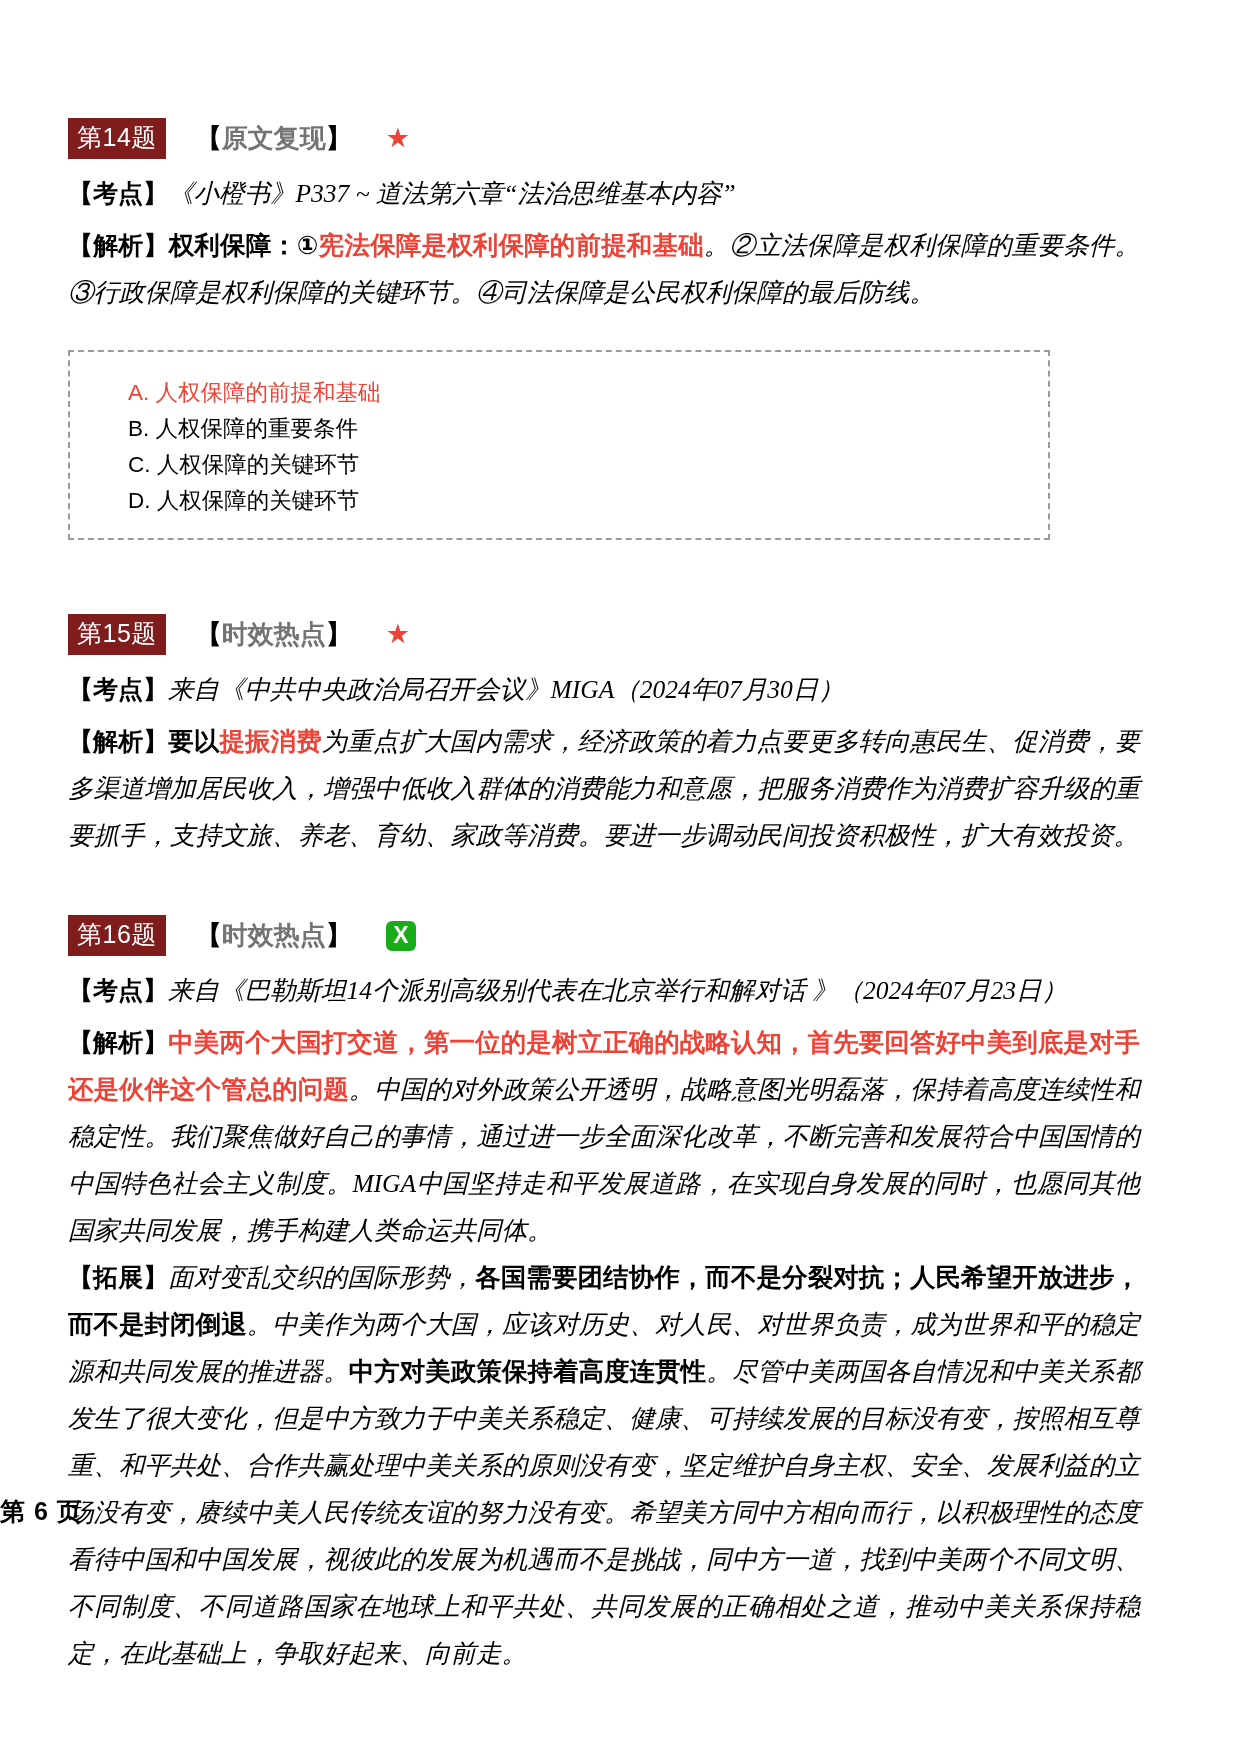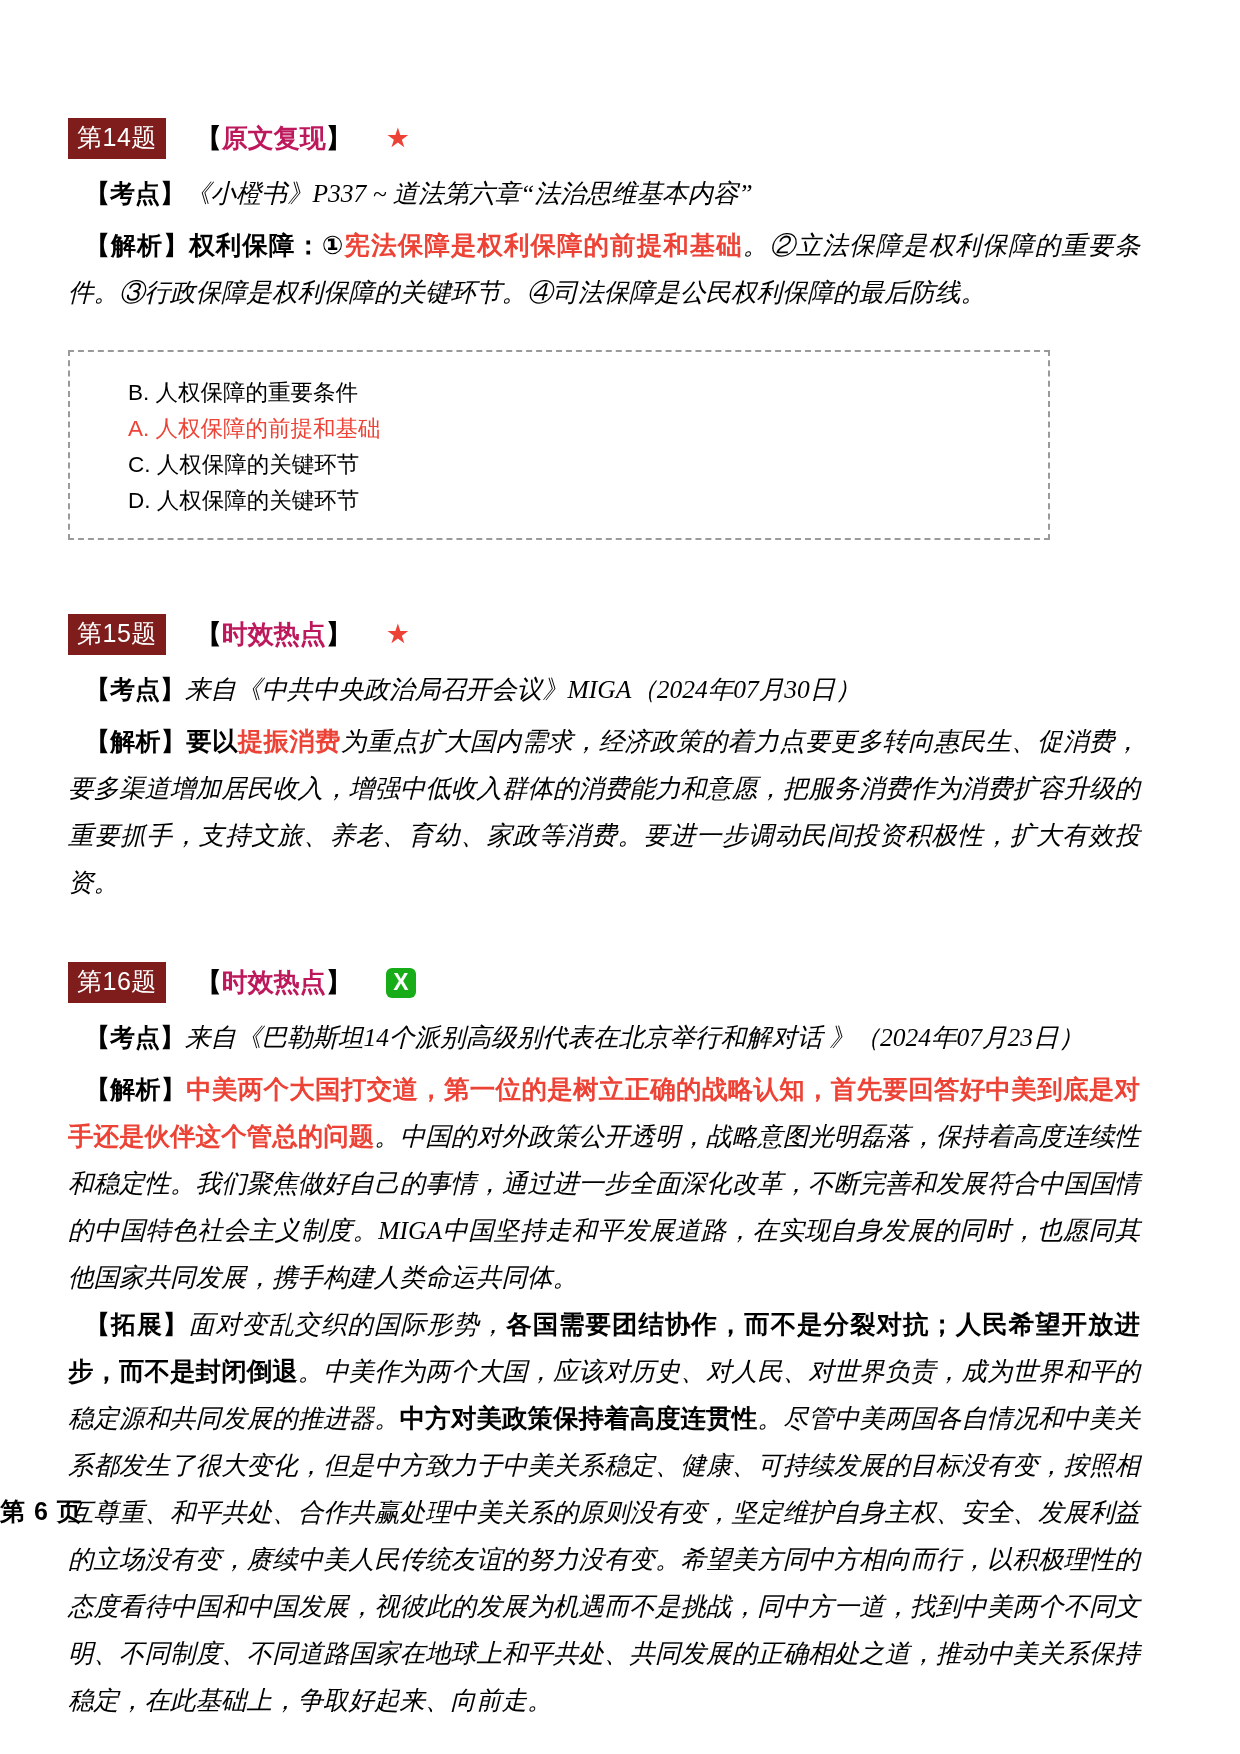--- a/index.html
+++ b/index.html
@@ -41,21 +41,21 @@
     letter-spacing: 0.5px;
     white-space: nowrap;
   }
   .q-type {
     font-family: "Liberation Sans", "DejaVu Sans", sans-serif;
     font-size: 26px;
     font-weight: bold;
     margin-left: 30px;
     white-space: nowrap;
   }
-  .q-type .inner { color: #be185d; }
+  .q-type .inner { color: #737373; }
   .star {
     color: #ec4336;
     font-size: 27px;
     margin-left: 34px;
     line-height: 1;
   }
   .xls-icon {
     margin-left: 34px;
     width: 30px;
     height: 30px;
@@ -75,21 +75,20 @@
   .line {
     font-size: 25.5px;
     line-height: 45px;
     margin: 0 0 6px 0;
     text-align: justify;
   }
   .lbl {
     font-family: "Liberation Sans", "DejaVu Sans", sans-serif;
     font-weight: bold;
     font-size: 25px;
-    margin-left: 17px;
   }
   .kai {
     font-family: "Liberation Serif", "DejaVu Serif", serif;
     font-style: italic;
   }
   .para {
     font-size: 25.5px;
     line-height: 47px;
     margin: 0;
     text-align: justify;
@@ -159,24 +158,24 @@
       <span class="q-type"><span>【</span><span class="inner">原文复现</span><span>】</span></span>
       <span class="star">★</span>
     </div>
 
     <p class="line"><span class="lbl">【考点】</span><span class="kai">《小橙书》P337 ~ 道法第六章“法治思维基本内容”</span></p>
 
     <p class="para"><span class="lbl">【解析】</span><span class="blk-b">权利保障：①</span><span class="redb">宪法保障是权利保障的前提和基础</span><span class="para-kai">。②立法保障是权利保障的重要条件。③行政保障是权利保障的关键环节。④司法保障是公民权利保障的最后防线。</span></p>
 
     <div class="quote-box">
 
+      <p class="opt red"><span>A.</span>
+        <span>人权保障的前提和基础</span></p>
       <p class="opt"><span>B.</span>
         <span>人权保障的重要条件</span></p>
-      <p class="opt red"><span>A.</span>
-        <span>人权保障的前提和基础</span></p>
       <p class="opt"><span>C.</span>
         <span>人权保障的关键环节</span></p>
       <p class="opt"><span>D.</span>
         <span>人权保障的关键环节</span></p>
     </div>
   </div>
 
   <div class="spacer-lg"></div>
 
   <div class="sec">

